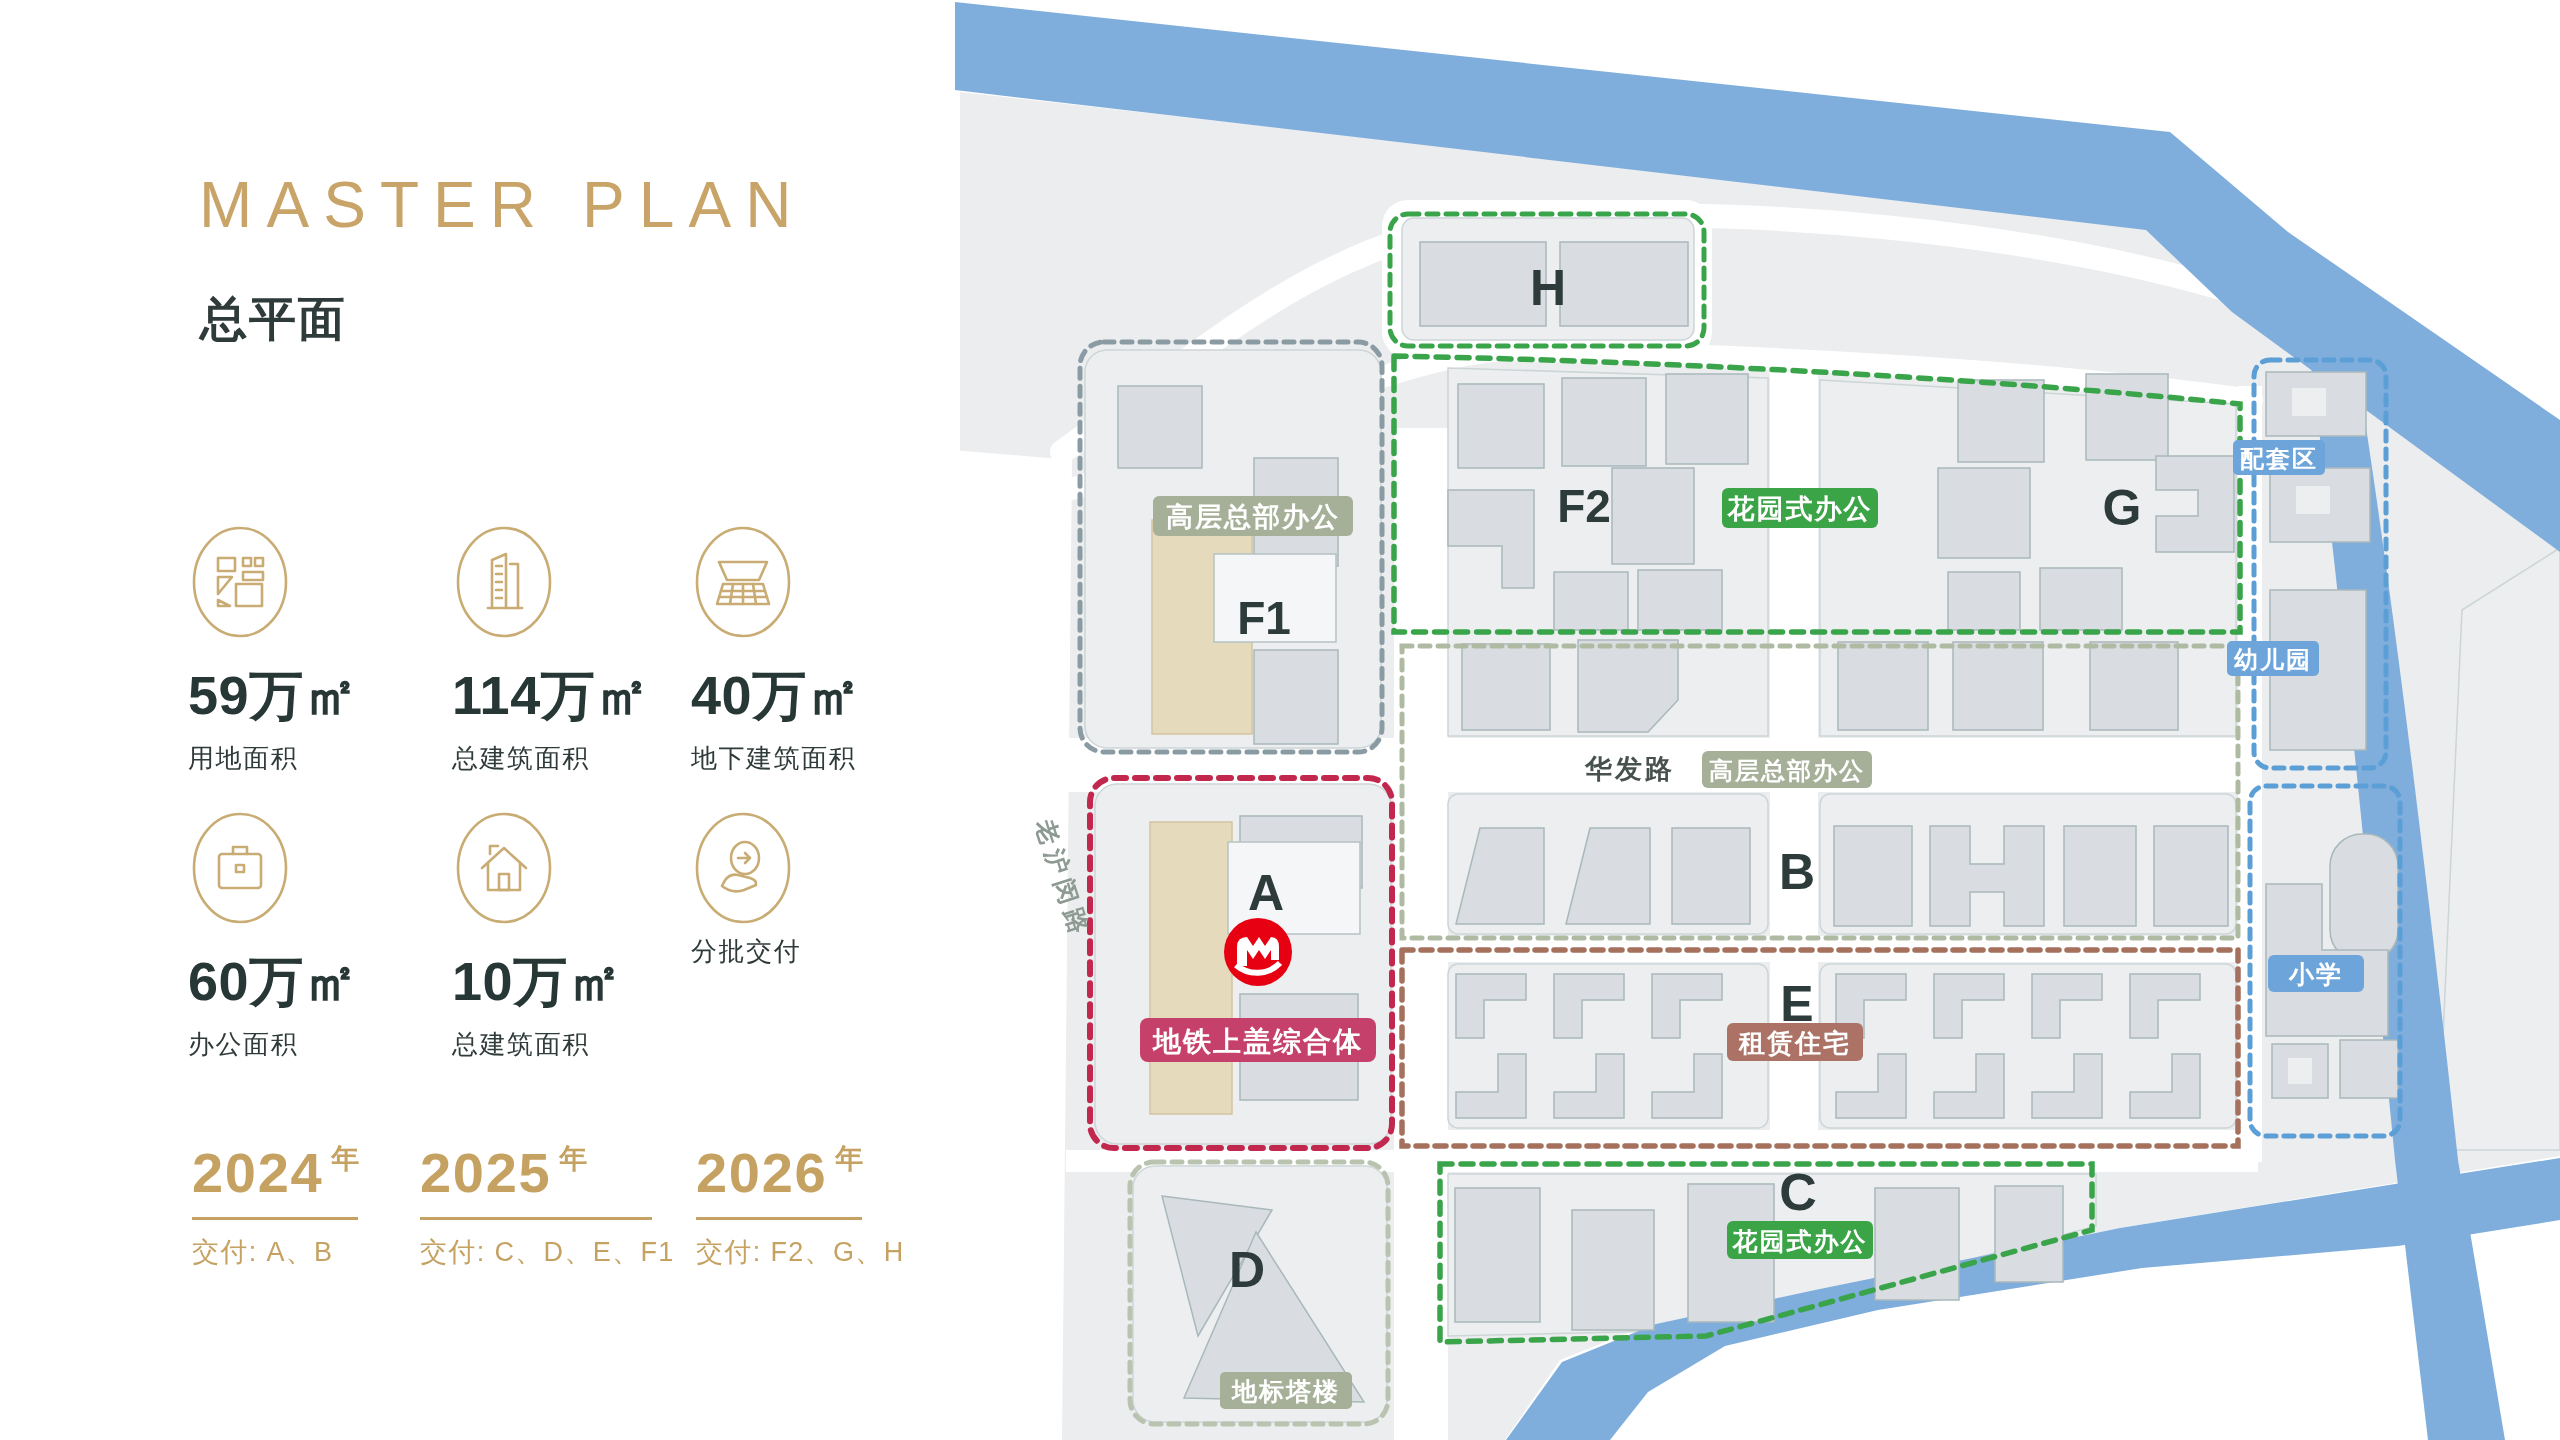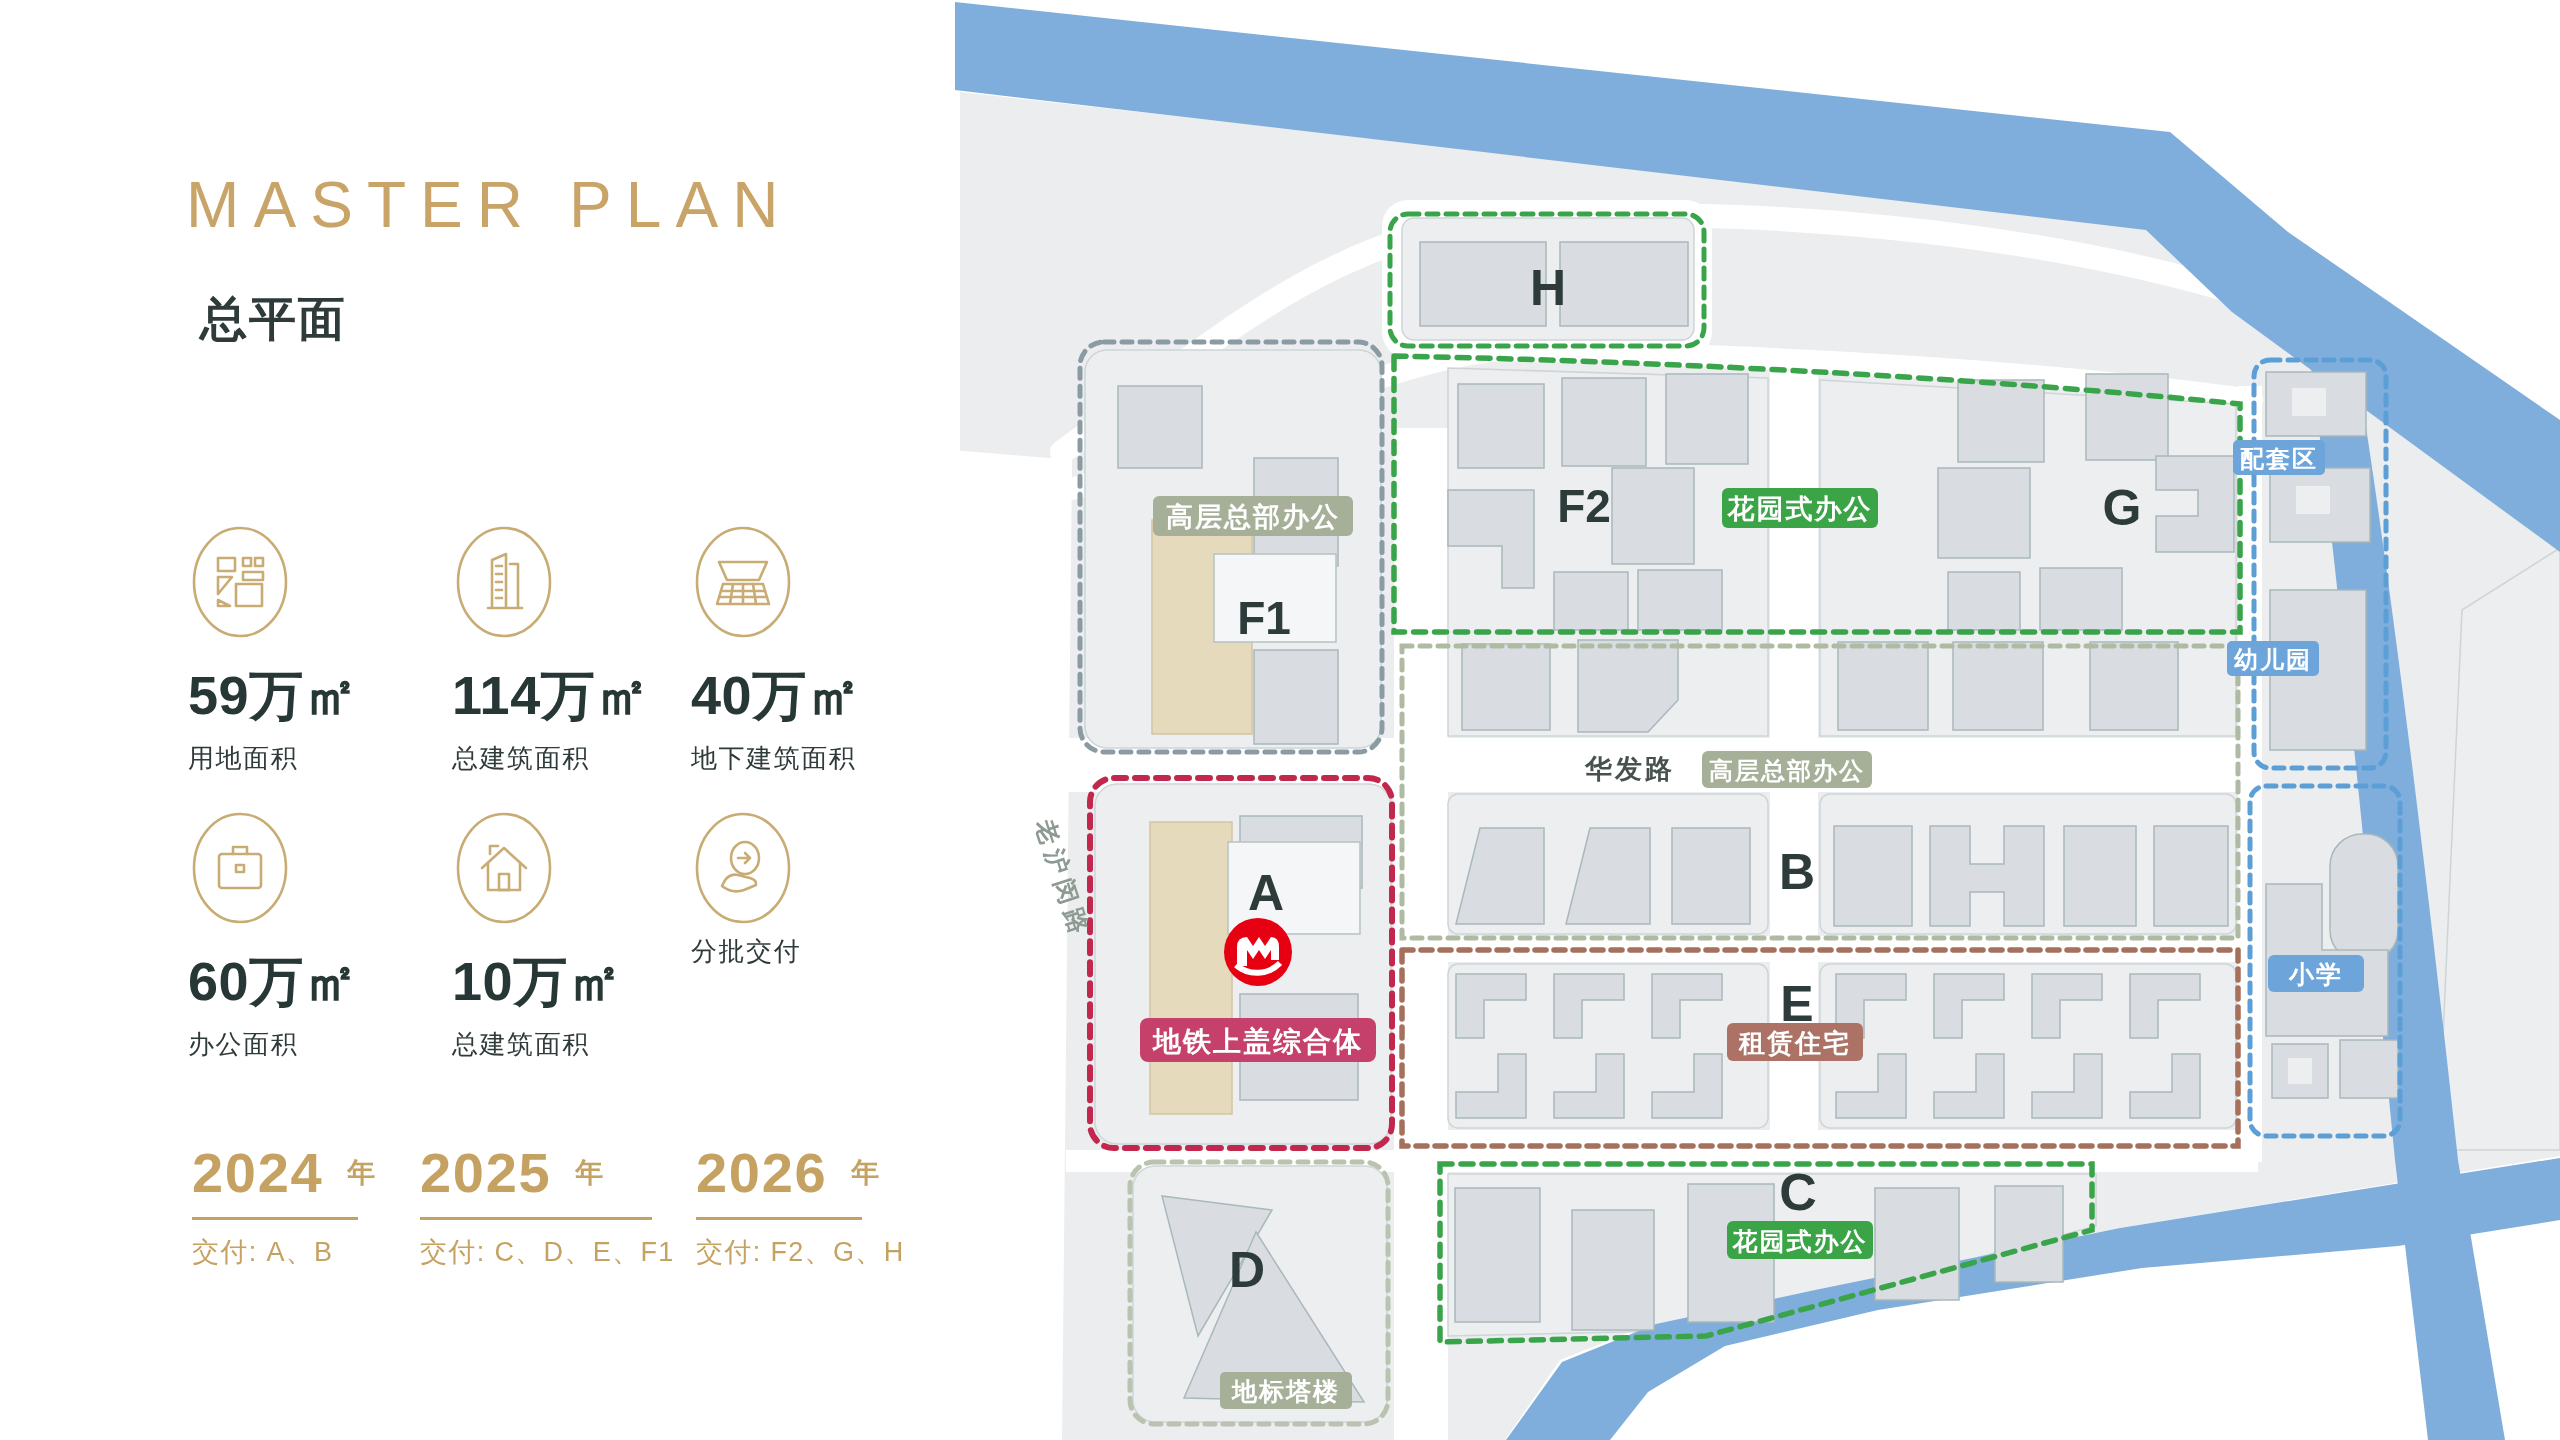--- a/index.html
+++ b/index.html
@@ -1,30 +1,30 @@
 <!DOCTYPE html>
 <html><head>
 <meta charset="utf-8">
 <style>
   html,body{margin:0;padding:0;background:#fff;}
   body{width:2560px;height:1440px;position:relative;overflow:hidden;
        font-family:"Liberation Sans","DejaVu Sans",sans-serif;color:#2F3B3A;}
   .abs{position:absolute;}
   
-  .title-en{left:186px;top:168px;font-size:64px;font-weight:500;letter-spacing:0.22em;color:#C9A469;}
+  .title-en{left:199px;top:168px;font-size:64px;font-weight:500;letter-spacing:0.22em;color:#C9A469;}
   .title-zh{left:200px;top:288px;font-size:47px;font-weight:700;color:#2F3B3A;letter-spacing:0.04em;}
   .stat{width:270px;}
   .stat .icon{display:block;}
   .stat-num{font-size:54px;font-weight:700;color:#273735;margin-top:20px;letter-spacing:0.01em;}
   .stat-label{font-size:26px;color:#2F3B3A;margin-top:8px;letter-spacing:0.06em;}
   .c1{left:188px;} .c2{left:452px;} .c3{left:691px;}
   .r1{top:524px;} .r2{top:810px;}
   .phase{top:1140px;}
   .p1{left:192px;} .p2{left:420px;} .p3{left:696px;}
-  .phase-head{border-bottom:3px solid #C5A261;padding-bottom:12px;display:flex;align-items:center;gap:24px;}
+  .phase-head{border-bottom:3px solid #C5A261;padding-bottom:12px;display:flex;align-items:flex-start;gap:8px;}
   .p1 .phase-head{width:166px;} .p2 .phase-head{width:232px;} .p3 .phase-head{width:166px;}
   .phase-year{font-size:56px;font-weight:700;color:#C5A261;letter-spacing:0.03em;}
   .phase-suffix{font-size:28px;font-weight:700;color:#C5A261;}
   .phase-deliver{margin-top:14px;font-size:27px;color:#C5A261;letter-spacing:0.05em;}
   
   svg text{font-family:"Liberation Sans","DejaVu Sans",sans-serif;}
   .plate{fill:#ECEEF0;stroke:#CDD5D7;stroke-width:1.5;}
   .land{fill:#EBEDEF;}
   .road{fill:#FFFFFF;}
   .roadline{fill:none;stroke:#FFFFFF;stroke-linecap:round;}

